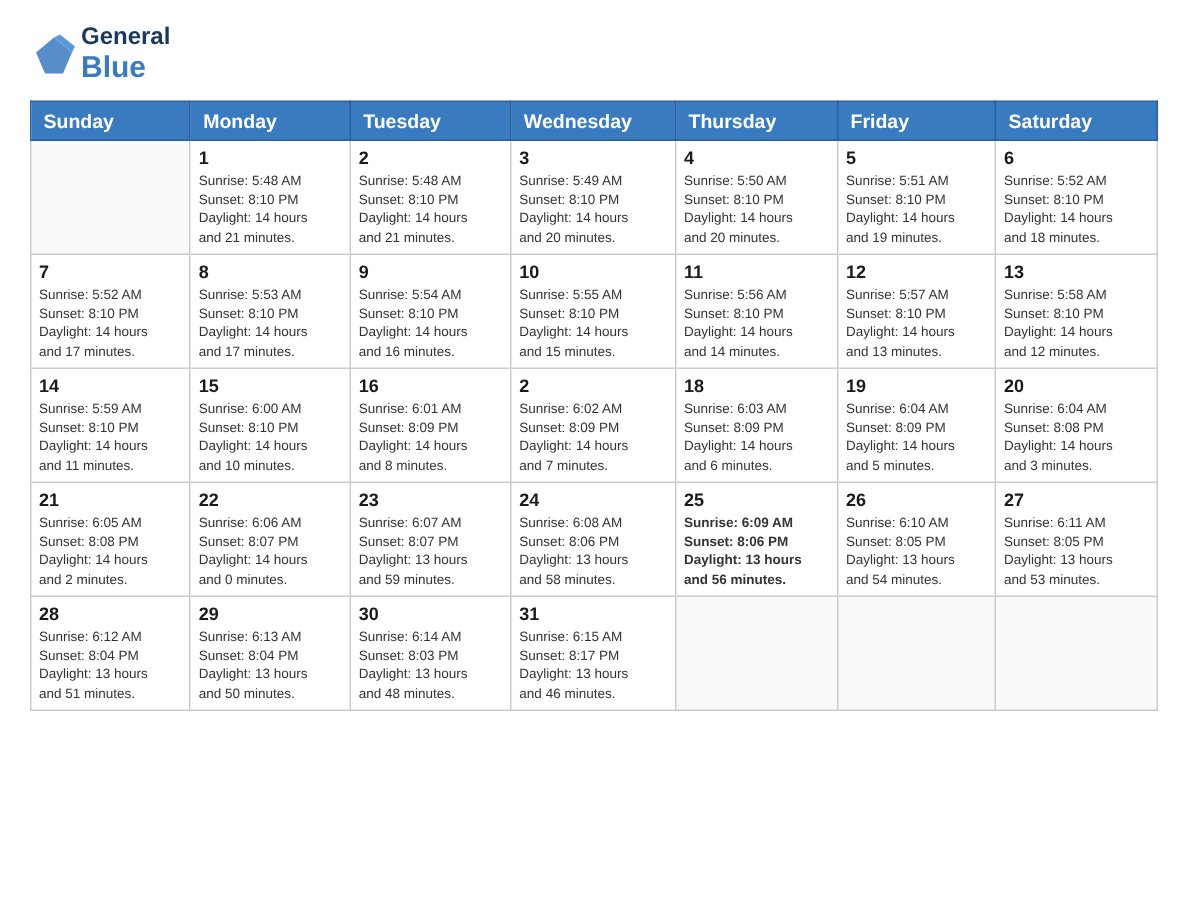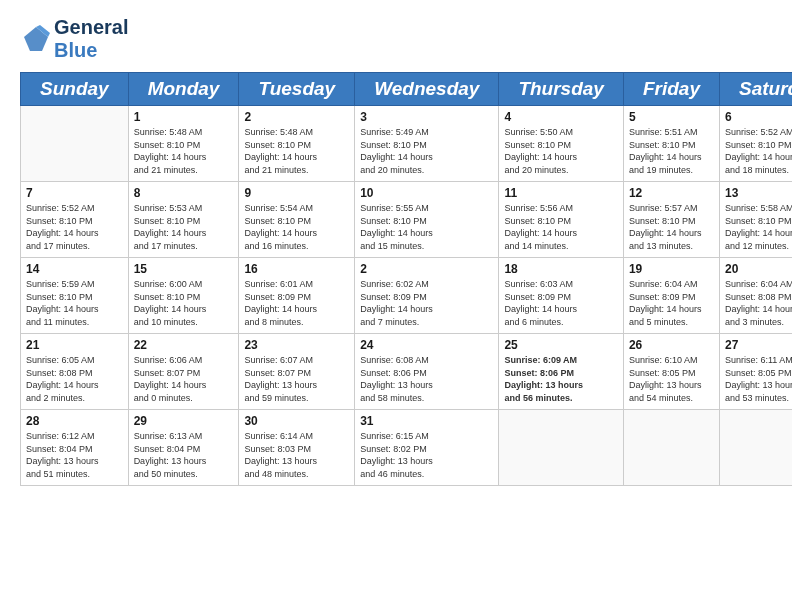--- a/index.html
+++ b/index.html
@@ -44,26 +44,25 @@
       color: #333;
     }
     .calendar {
       width: 100%;
       border-collapse: collapse;
       border: 1px solid #ccc;
     }
     .calendar th {
       background: #3a7abf;
       color: #fff;
-      font-size: 19px;
+      font-size: 13px;
       font-weight: bold;
-      padding: 5px 19px;
+      padding: 5px 8px;
       text-align: left;
       border: 1px solid #2a5f9e;
-      font-style: italic;
     }
     .calendar td {
       vertical-align: top;
       border: 1px solid #ccc;
       padding: 3px 5px;
       width: 113px;
       height: 76px;
       background: #fff;
       font-size: 9.5px;
       color: #333;
@@ -94,21 +93,21 @@
 <div class="page">
   <div class="header">
     <div class="logo">
       <div class="logo-row">
         <svg width="32" height="32" viewBox="0 0 32 32">
           <rect x="0" y="0" width="32" height="32" fill="none"></rect>
           <polygon points="16,4 28,14 22,28 10,28 4,14" fill="#3a7abf" opacity="0.85"></polygon>
           <polygon points="20,2 30,10 28,14 16,4" fill="#5a9ada"></polygon>
         </svg>
         <div>
-          <div style="font-size:20px;font-weight:bold;color:#1a3a5c;">
+          <div style="font-size:16px;font-weight:bold;color:#1a3a5c;">
             <span style="color:#1a3a5c;">General</span>
           </div>
           <div style="font-size:20px;font-weight:bold;color:#3a7abf;">Blue</div>
         </div>
       </div>
     </div>
   </div>
 
   <table class="calendar">
     <thead>
@@ -339,21 +338,21 @@
           <td>
             <span class="day-num">30</span>
             <div class="day-info" style="white-space: pre-line;">Sunrise: 6:14 AM
 Sunset: 8:03 PM
 Daylight: 13 hours
 and 48 minutes.</div>
           </td>
           <td>
             <span class="day-num">31</span>
             <div class="day-info" style="white-space: pre-line;">Sunrise: 6:15 AM
-Sunset: 8:02 PM
+Sunset: 8:17 PM
 Daylight: 13 hours
 and 46 minutes.</div>
           </td>
           <td class="empty"></td>
           <td class="empty"></td>
           <td class="empty"></td>
         </tr>
       </tbody>
   </table>
 </div>

